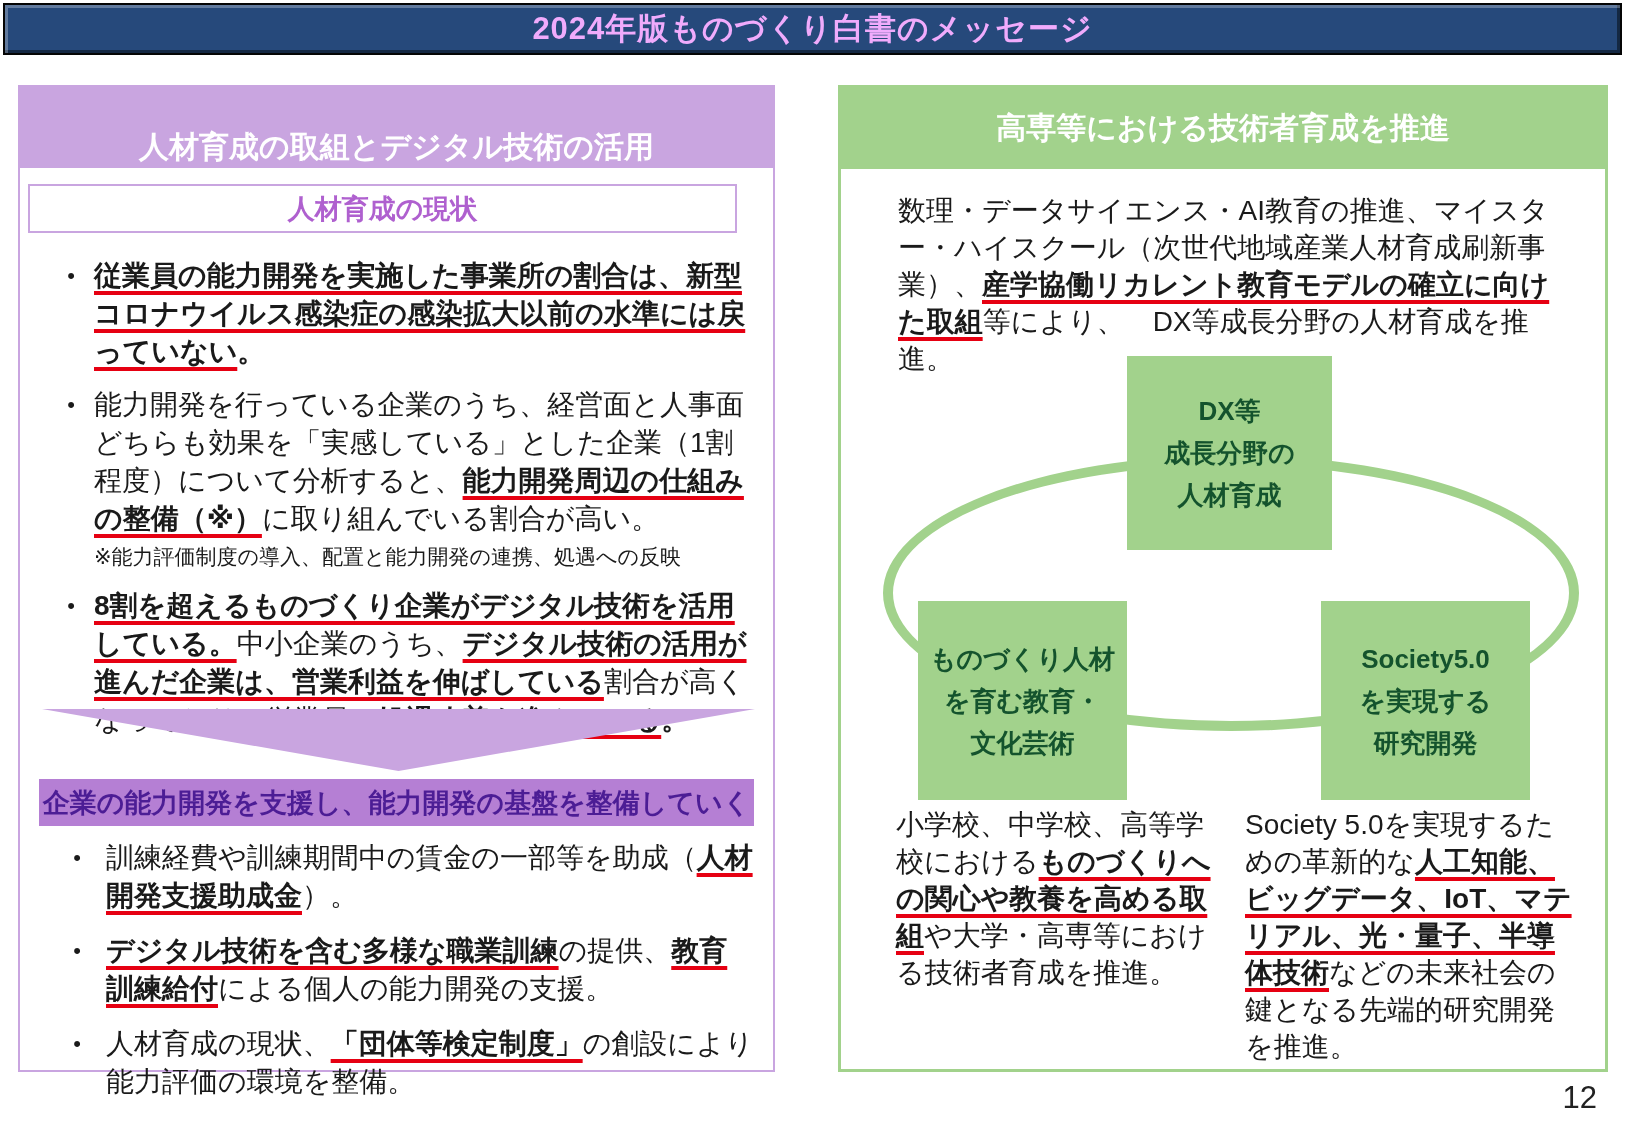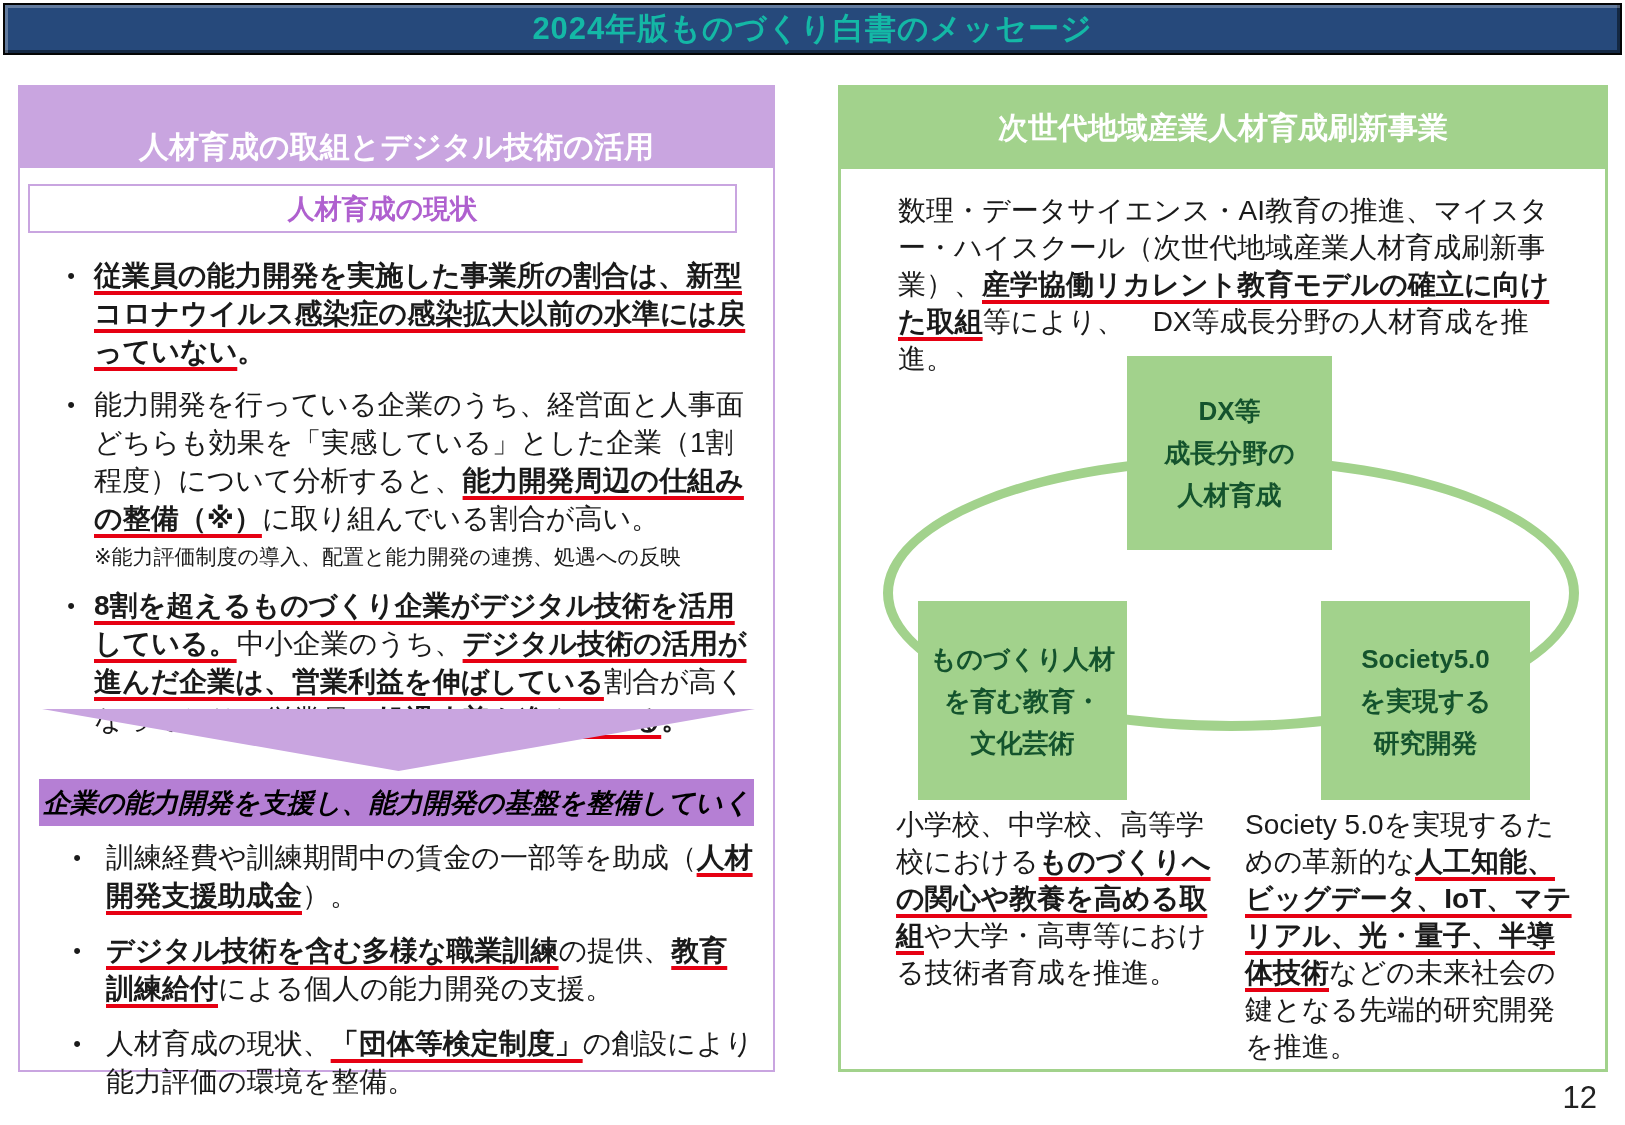--- a/index.html
+++ b/index.html
@@ -15,21 +15,21 @@
   html,body{width:1625px;height:1125px;background:#fff;
     font-family:"Liberation Sans","DejaVu Sans",sans-serif;color:var(--ink);}
   .abs{position:absolute;}
   .stage{position:relative;width:1625px;height:1125px;overflow:hidden;background:#fff;}
 
   
   .title-bar{left:3px;top:3px;width:1619px;height:52px;background:var(--navy);
     border:2px solid #050505;
     box-shadow:inset 3px 3px 0 rgba(255,255,255,.28), inset -3px -3px 0 rgba(0,0,0,.45);
     display:flex;align-items:center;justify-content:center;}
-  .title-bar .t{color:#14b8a6;font-size:31px;font-weight:800;letter-spacing:1px;text-align:center;}
+  .title-bar .t{color:#f0abfc;font-size:31px;font-weight:800;letter-spacing:1px;text-align:center;}
 
   
   .panel{background:#fff;}
   .left-panel{left:18px;top:85px;width:757px;height:987px;border:2px solid var(--purple-light);}
   .right-panel{left:838px;top:85px;width:770px;height:987px;border:3px solid var(--green);}
   .band{position:absolute;left:0;top:0;width:100%;height:81px;
     display:flex;align-items:center;justify-content:center;}
   .band.purple{background:var(--purple-light);align-items:flex-end;}
   .band.green{background:var(--green);}
   .band .t{color:#fff;font-size:30px;font-weight:800;}
@@ -42,21 +42,21 @@
   .bullets{left:28px;top:170px;width:706px;}
   .bullet{display:flex;margin-bottom:15px;}
   .bullet .mk{width:46px;flex:none;font-size:22px;line-height:38px;text-align:center;}
   .bullet .tx{flex:1;font-size:28px;line-height:38px;}
   .note{font-size:21px;line-height:30px;margin-top:4px;}
 
   .down-arrow{left:22px;top:622px;width:713px;height:62px;background:var(--purple-light);
     -webkit-clip-path:polygon(0 0,100% 0,50% 100%);clip-path:polygon(0 0,100% 0,50% 100%);}
   .support-banner{left:19px;top:692px;width:715px;height:47px;background:var(--purple-dark);
     display:flex;align-items:center;justify-content:center;}
-  .support-banner .t{color:#000000;font-size:27px;font-weight:800;white-space:nowrap;font-style:italic;}
+  .support-banner .t{color:#4c1d95;font-size:27px;font-weight:800;white-space:nowrap;}
 
   .bullets2{left:28px;top:752px;width:706px;}
   .bullets2 .bullet{margin-bottom:17px;}
   .bullets2 .mk{width:58px;}
 
   
   .intro{left:57px;top:104px;width:664px;font-size:28px;line-height:37px;}
 
   .ellipse{left:42px;top:367px;width:696px;height:276px;border:10px solid var(--green);
     border-radius:50%;}
@@ -132,21 +132,21 @@
       </div>
       <div class="bullet">
         <div class="mk">•</div>
         <div class="tx"><span>人材育成の現状、</span><span class="b u">「団体等検定制度」</span><span>の創設により能力評価の環境を整備。</span></div>
       </div>
     </div>
   </div>
 
   <div class="abs panel right-panel">
     <div class="band green">
-      <div class="t">次世代地域産業人材育成刷新事業</div>
+      <div class="t">高専等における技術者育成を推進</div>
     </div>
 
     <div class="abs intro"><span>数理・データサイエンス・AI教育の推進、マイスター・ハイスクール（次世代地域産業人材育成刷新事業）、</span><span class="b u">産学協働リカレント教育モデルの確立に向けた取組</span><span>等により、　DX等成長分野の人材育成を推進。</span></div>
 
     <div class="abs ellipse"></div>
 
     <div class="abs gbox top">DX等
 成長分野の
 人材育成</div>
     <div class="abs gbox bl">ものづくり人材

